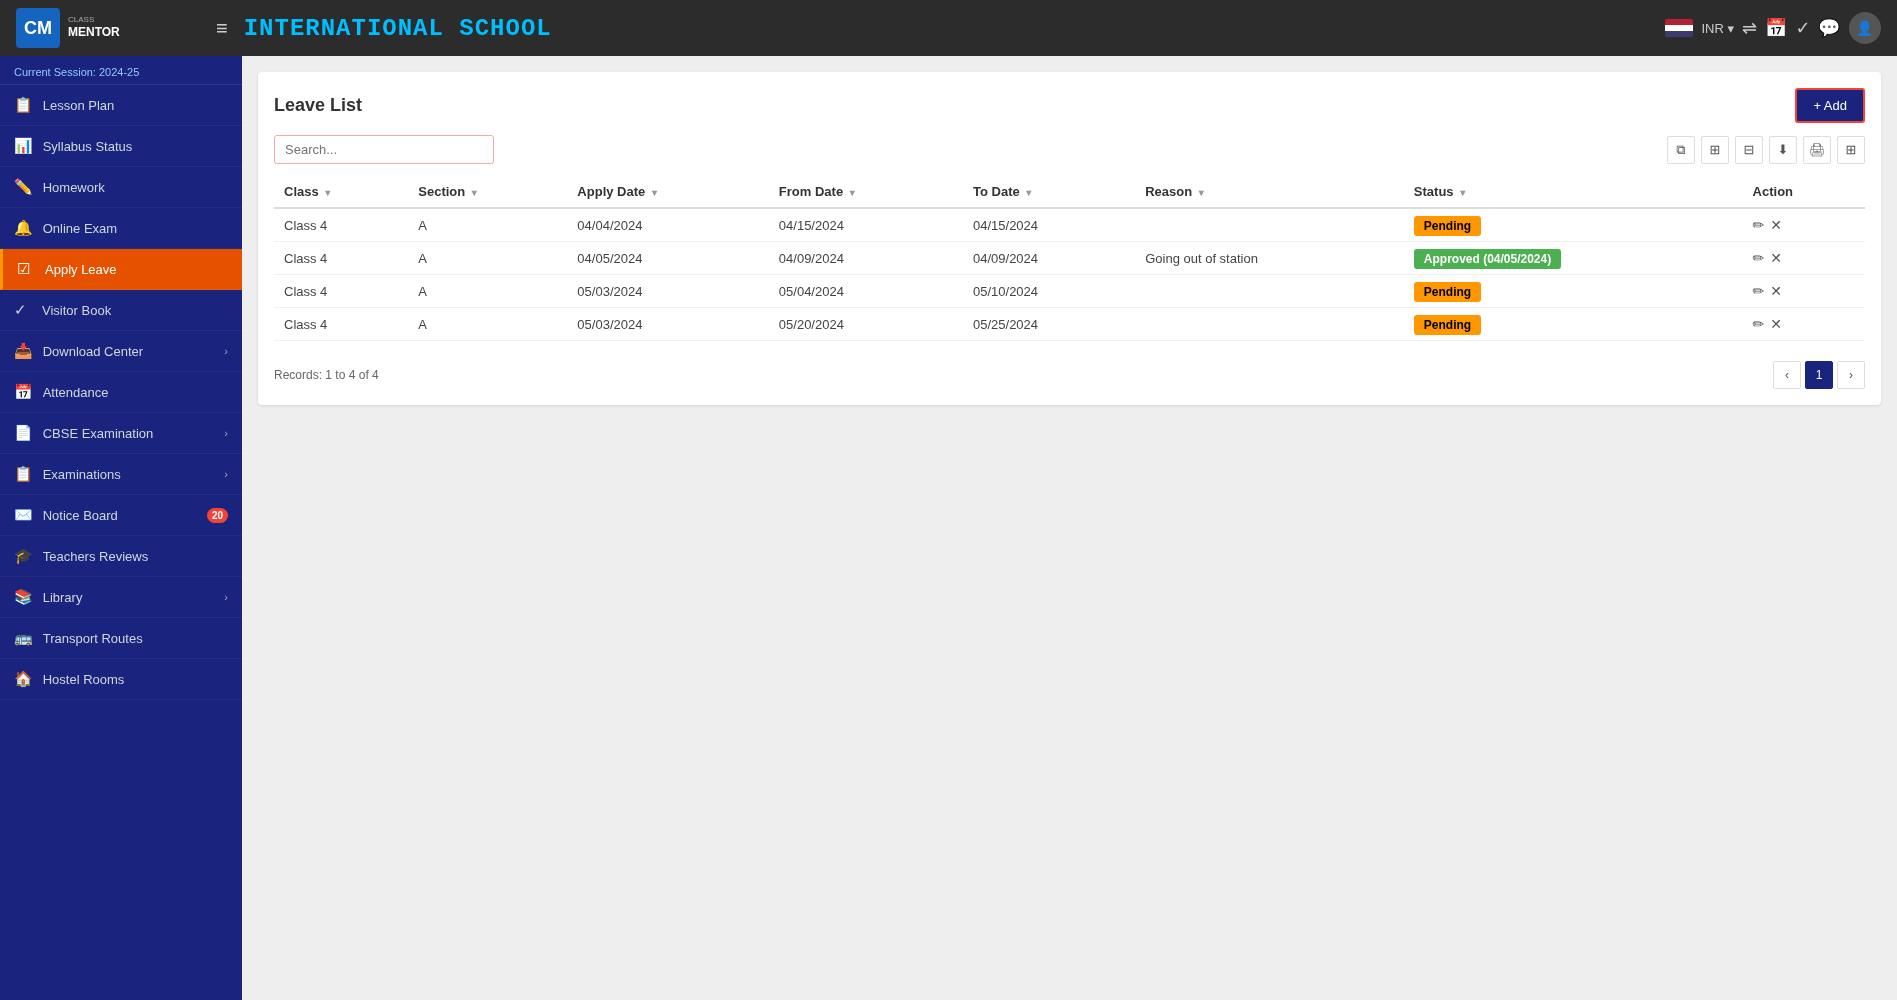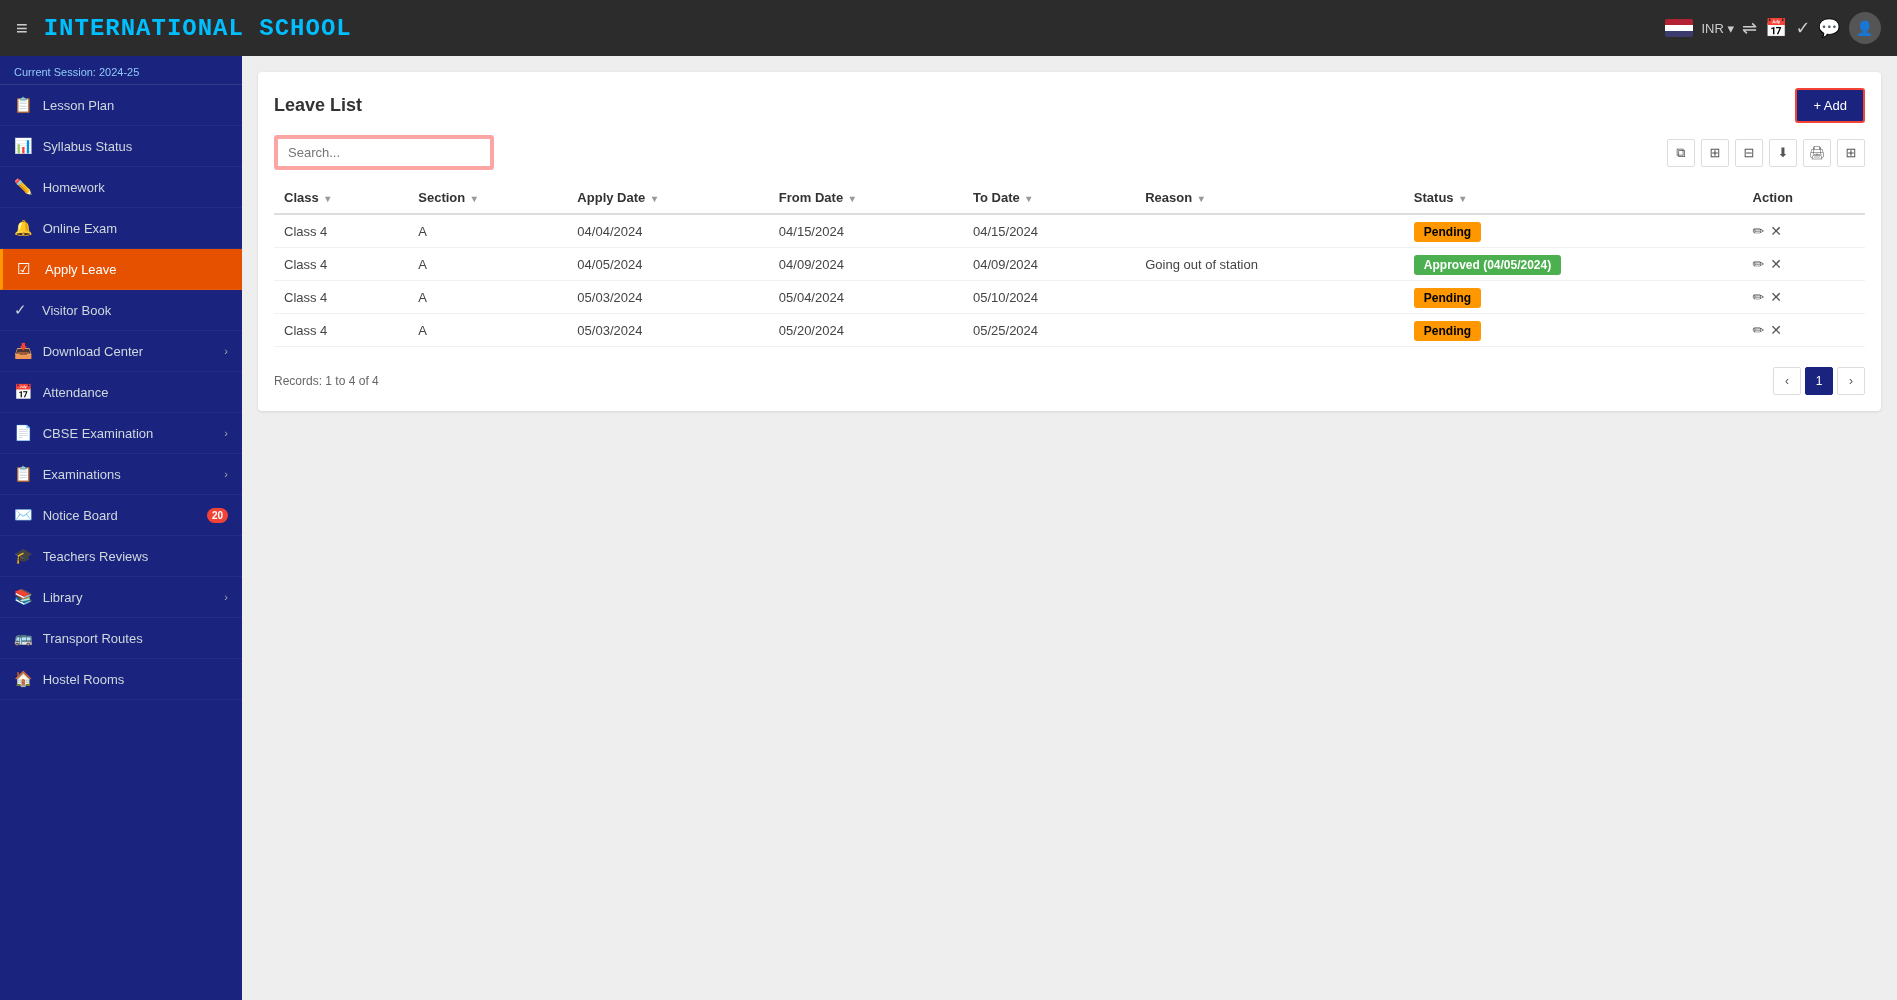--- a/index.html
+++ b/index.html
@@ -180,21 +180,21 @@
       border: 2px solid #f44336;
     }
 
     .toolbar {
       display: flex;
       align-items: center;
       justify-content: space-between;
       margin-bottom: 12px;
     }
     .search-input {
-      border: 4px solid #fca5a5;
+      border: 1px solid #fca5a5;
       padding: 6px 10px;
       font-size: 13px;
       width: 220px;
       border-radius: 3px;
       outline: none;
       color: #999;
     }
     .toolbar-icons {
       display: flex;
       gap: 6px;
@@ -300,20 +300,29 @@
       font-size: 12px;
       border-radius: 2px;
       color: #555;
     }
     .page-btn.active { background: #1a237e; color: white; border-color: #1a237e; }
   </style>
 </head>
 <body>
 
 <div class="topbar">
+  <div class="topbar-logo">
+    <div class="logo-icon">
+      <span>CM</span>
+    </div>
+    <div class="logo-text">
+      <div class="class">CLASS</div>
+      <div class="mentor">MENTOR</div>
+    </div>
+  </div>
 
   <button class="hamburger-btn">≡</button>
   <span class="school-title">INTERNATIONAL SCHOOL</span>
 
   <div class="topbar-right">
     <div class="flag-icon"></div>
     <button class="currency-btn">INR ▾</button>
     <button class="topbar-icon">⇌</button>
     <button class="topbar-icon">📅</button>
     <button class="topbar-icon">✓</button>

